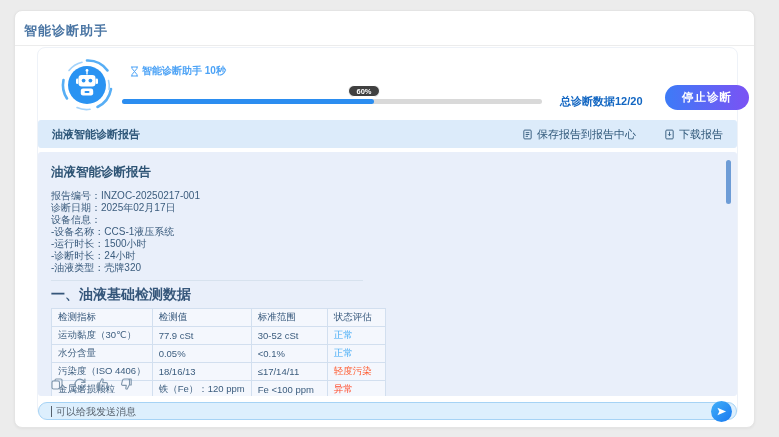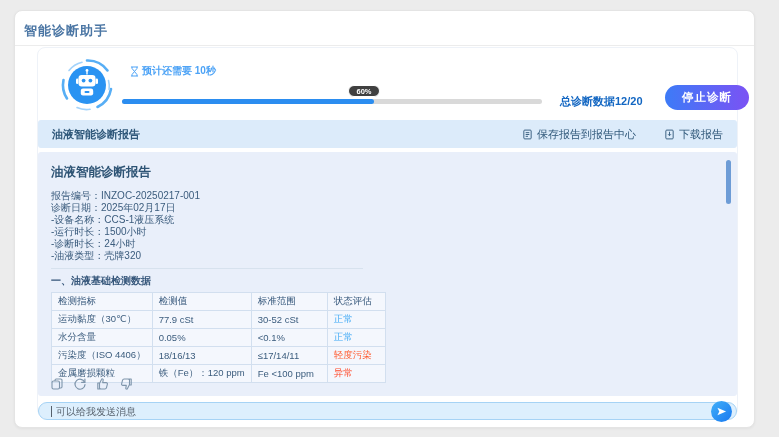--- a/index.html
+++ b/index.html
@@ -49,21 +49,21 @@
 
   
   .report-panel { position:absolute; left:0; right:0; top:104px; height:244px;
                   background:#e9effa; border-radius:3px; overflow:hidden; }
   .scroll-thumb { position:absolute; right:6px; top:8px; width:5px; height:44px;
                   background:#6d9cd6; border-radius:3px; }
   .report-content { padding:12px 14px 0 13px; color:#3b5c7d; }
   .report-heading { font-size:12.5px; font-weight:bold; color:#2e5475; margin-bottom:9px; }
   .meta-line { font-size:10px; line-height:12px; color:#3b5c7d; }
   .report-divider { width:312px; border:none; border-top:1px solid #d7e2ee; margin:6px 0 5px 0; }
-  .section-title { font-size:10px; font-weight:bold; color:#35567a; margin-bottom:4px; }
+  .section-title { font-size:14px; font-weight:bold; color:#35567a; margin-bottom:4px; }
 
   table.report-table { border-collapse:collapse; margin-bottom:7px; }
   .report-table th, .report-table td { border:1px solid #d2dfef; background:rgba(255,255,255,.5);
       font-size:9.5px; font-weight:normal; text-align:left; padding:2px 6px; height:13px;
       color:#3b5c7d; white-space:nowrap; }
   .report-table th { color:#34567a; }
   .col0 { width:88px; } .col1 { width:98px; } .col2 { width:76px; } .col3 { width:58px; }
   td.st-normal { color:#3fa9f5; }
   td.st-warn   { color:#ff5a2e; }
   td.st-error  { color:#ff4a2a; }
@@ -114,21 +114,21 @@
         <rect x="20.8" y="30.5" width="12.4" height="7" rx="2.2" fill="#fff"></rect>
         <rect x="24.5" y="33" width="5" height="2" rx="1" fill="#2a93f2"></rect>
       </svg>
     </div>
 
     <div class="title-row">
       <span class="eta">
         <svg width="9" height="11" viewBox="0 0 10 12">
           <path d="M1.5 1h7M1.5 11h7M2.3 1.3v1.4L5 6 2.3 9.3v1.4M7.7 1.3v1.4L5 6l2.7 3.3v1.4" stroke="#4da3f6" stroke-width="1.1" fill="none" stroke-linecap="round"></path>
         </svg>
-        <span>预计还需要 10秒</span>
+        <span>智能诊断助手 10秒</span>
       </span>
     </div>
 
     <div class="progress-track">
       <div class="progress-fill" style="width: 60%;"></div>
     </div>
     <div class="progress-badge">60%</div>
 
     <div class="total-label">总诊断数据12/20</div>
     <button class="stop-btn">停止诊断</button>
@@ -152,20 +152,21 @@
         </span>
       </span>
     </div>
 
     <div class="report-panel">
       <div class="scroll-thumb"></div>
       <div class="report-content">
         <div class="report-heading">油液智能诊断报告</div>
         <div class="meta-line">报告编号：INZOC-20250217-001</div>
         <div class="meta-line">诊断日期：2025年02月17日</div>
+        <div class="meta-line">设备信息：</div>
         <div class="meta-line">-设备名称：CCS-1液压系统</div>
         <div class="meta-line">-运行时长：1500小时</div>
         <div class="meta-line">-诊断时长：24小时</div>
         <div class="meta-line">-油液类型：壳牌320</div>
         <hr class="report-divider">
         <div class="section-title">一、油液基础检测数据</div>
 
         <table class="report-table">
           <tbody>
               <tr>

